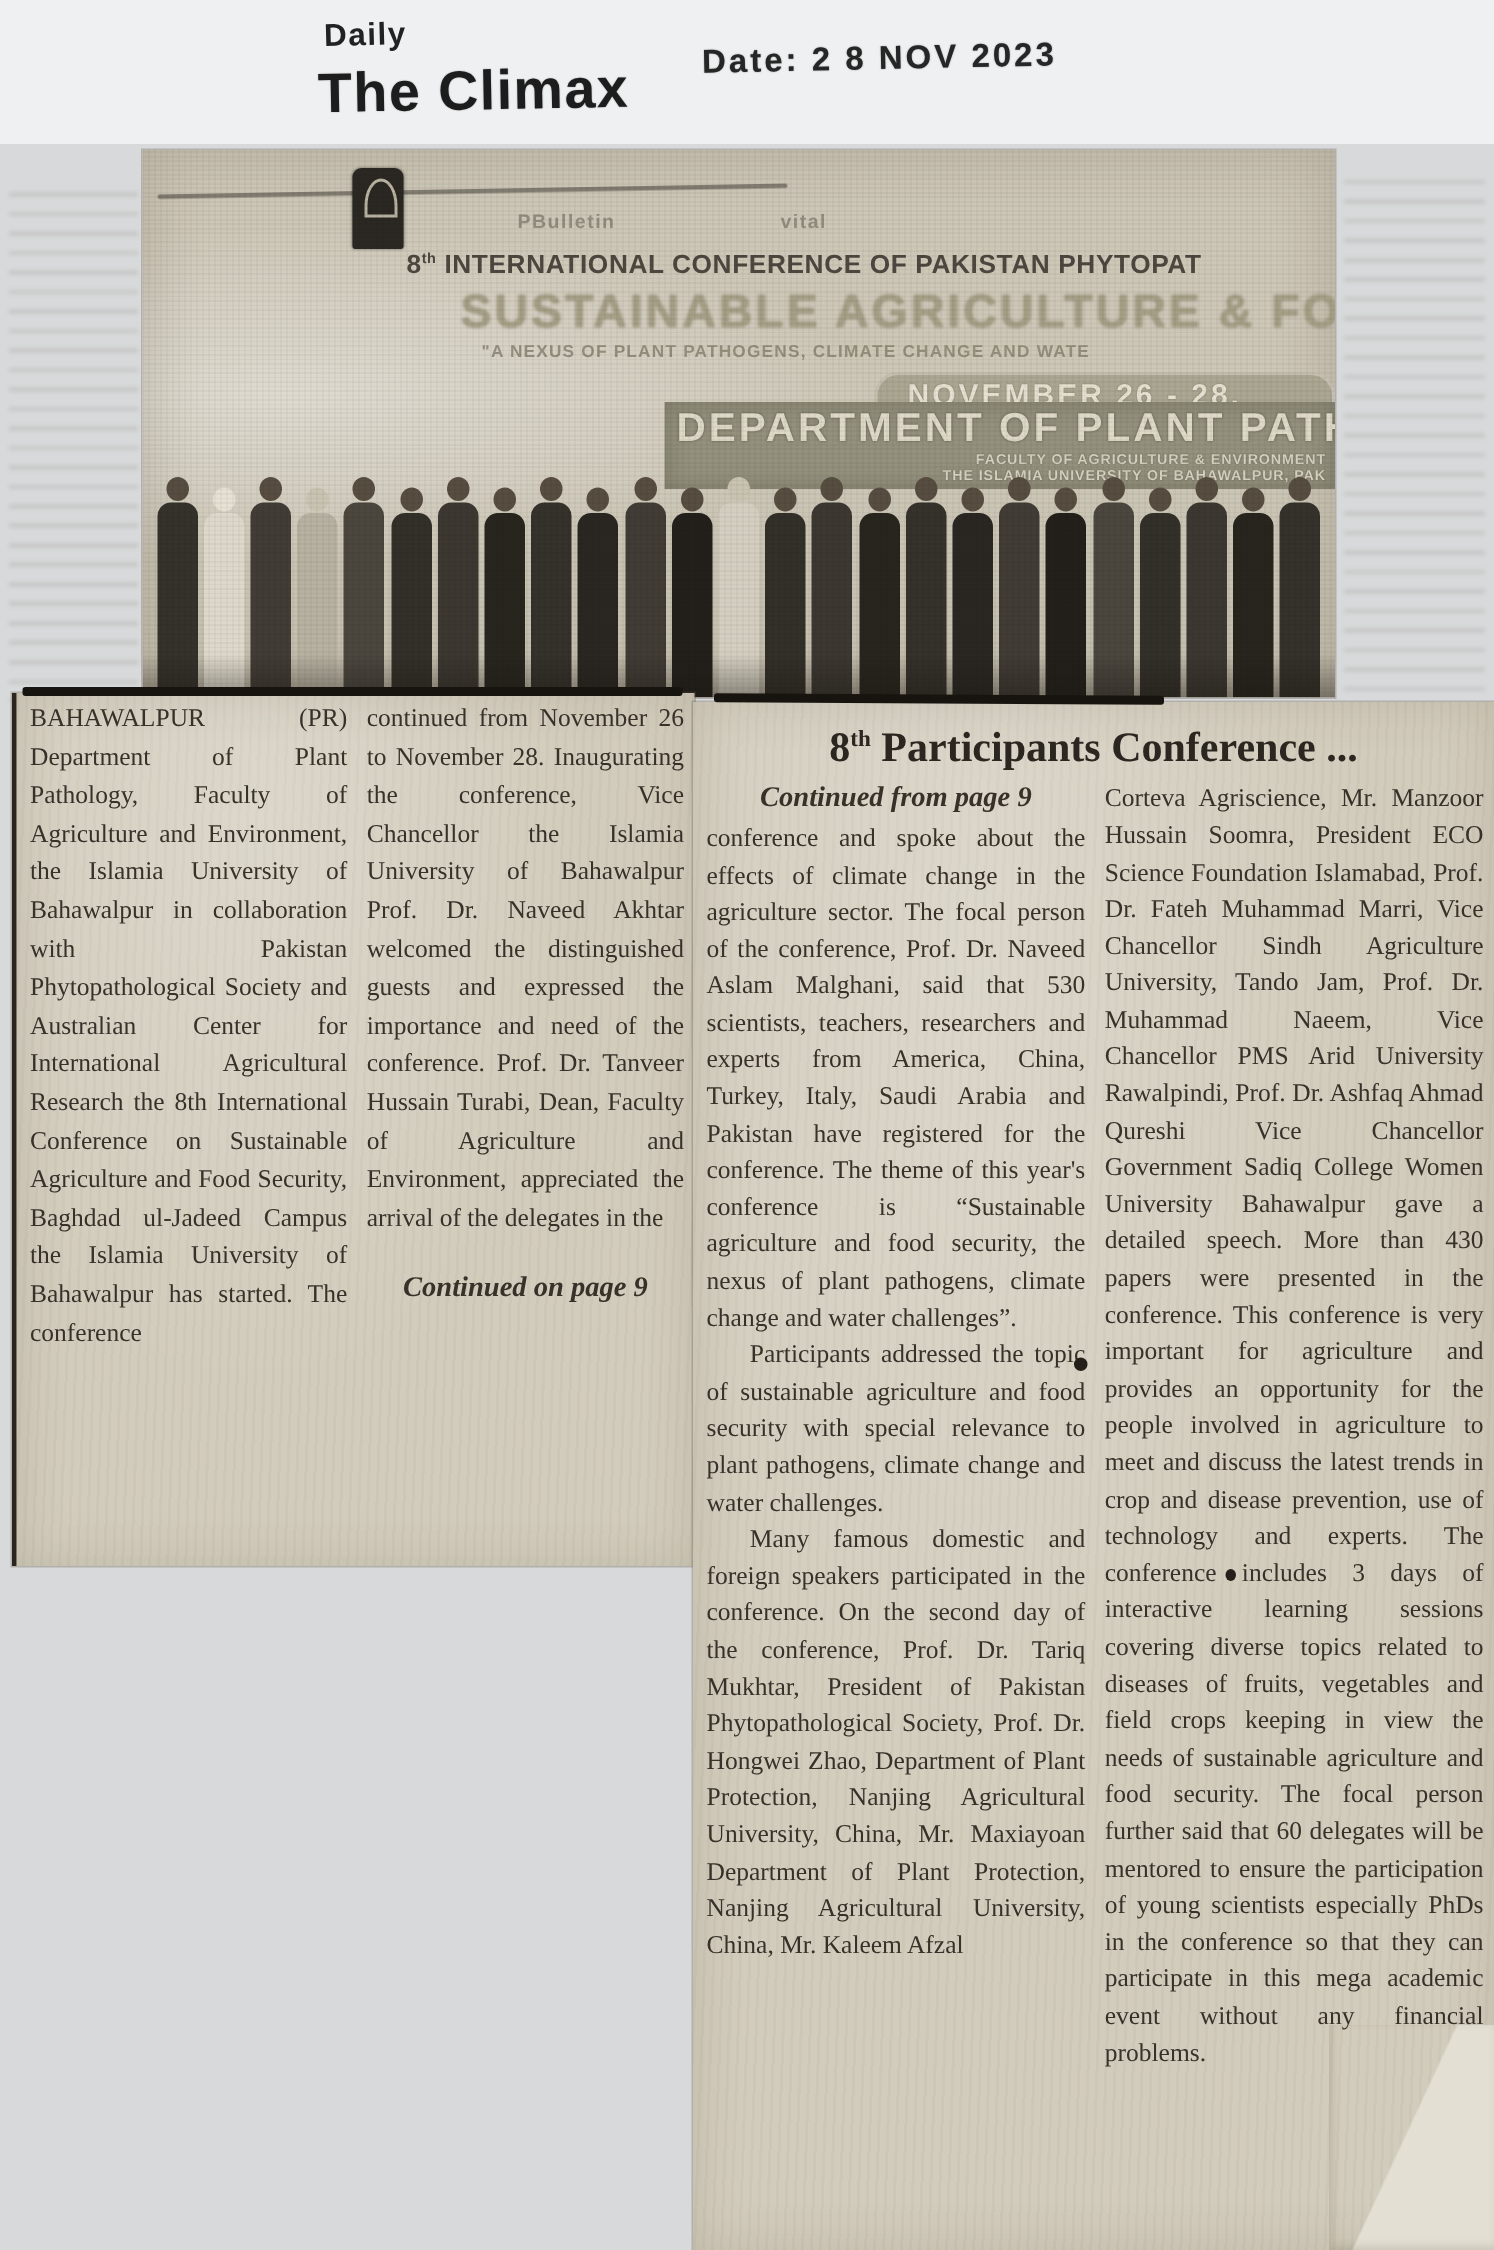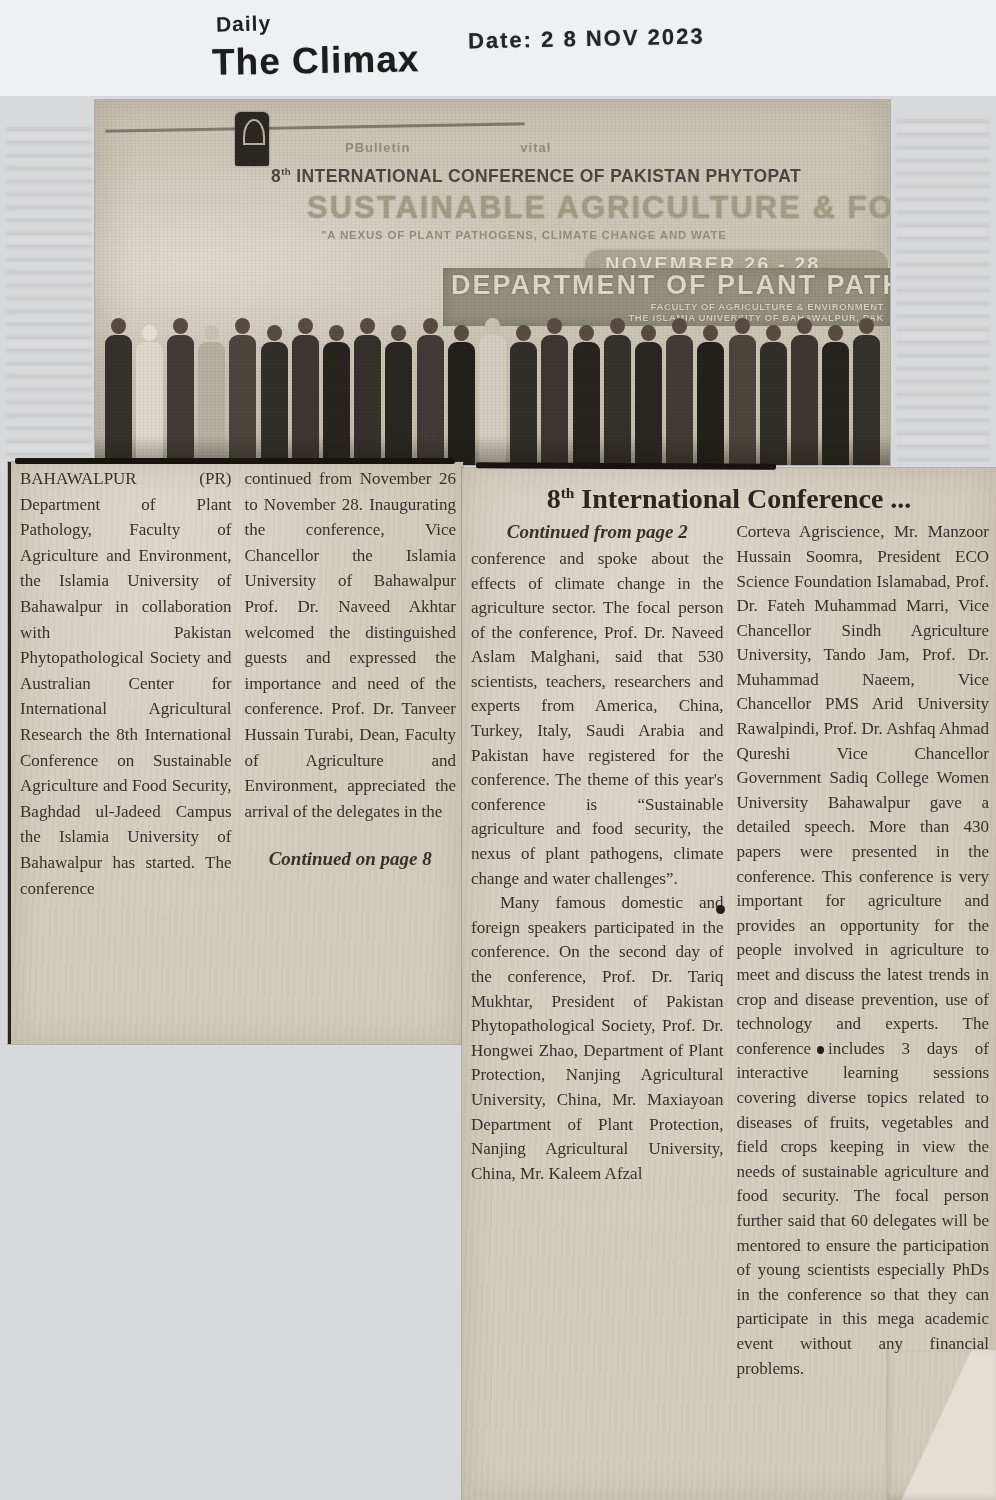--- a/index.html
+++ b/index.html
@@ -239,32 +239,33 @@
   </div>
 
   <article class="clip left-clip">
     <div class="edge-line edge-left-top"></div>
     <div class="cols">
       <div class="col">
         <p>BAHAWALPUR (PR) Department of Plant Pathology, Faculty of Agriculture and Environment, the Islamia University of Bahawalpur in collaboration with Pakistan Phytopathological Society and Australian Center for International Agricultural Research the 8th International Conference on Sustainable Agriculture and Food Security, Baghdad ul-Jadeed Campus the Islamia University of Bahawalpur has started. The conference</p>
       </div>
       <div class="col">
         <p>continued from November 26 to November 28. Inaugurating the conference, Vice Chancellor the Islamia University of Bahawalpur Prof. Dr. Naveed Akhtar welcomed the distinguished guests and expressed the importance and need of the conference. Prof. Dr. Tanveer Hussain Turabi, Dean, Faculty of Agriculture and Environment, appreciated the arrival of the delegates in the</p>
-        <p class="continued-on">Continued on page 8</p>
+        <p class="continued-on">Continued on page 9</p>
       </div>
     </div>
   </article>
 
   <article class="clip right-clip">
     <div class="edge-line edge-right-top"></div>
-    <h2><span>8</span><sup class="sup">th</sup><span> International Conference ...</span></h2>
+    <h2><span>8</span><sup class="sup">th</sup><span> Participants Conference ...</span></h2>
     <div class="cols">
       <div class="col">
-        <p class="continued-from">Continued from page 2</p>
+        <p class="continued-from">Continued from page 9</p>
         <p>conference and spoke about the effects of climate change in the agriculture sector. The focal person of the conference, Prof. Dr. Naveed Aslam Malghani, said that 530 scientists, teachers, researchers and experts from America, China, Turkey, Italy, Saudi Arabia and Pakistan have registered for the conference. The theme of this year's conference is “Sustainable agriculture and food security, the nexus of plant pathogens, climate change and water challenges”.</p>
+        <p class="indent">Participants addressed the topic of sustainable agriculture and food security with special relevance to plant pathogens, climate change and water challenges.</p>
         <p class="indent">Many famous domestic and foreign speakers participated in the conference. On the second day of the conference, Prof. Dr. Tariq Mukhtar, President of Pakistan Phytopathological Society, Prof. Dr. Hongwei Zhao, Department of Plant Protection, Nanjing Agricultural University, China, Mr. Maxiayoan Department of Plant Protection, Nanjing Agricultural University, China, Mr. Kaleem Afzal</p>
       </div>
       <div class="col">
         <p>Corteva Agriscience, Mr. Manzoor Hussain Soomra, President ECO Science Foundation Islamabad, Prof. Dr. Fateh Muhammad Marri, Vice Chancellor Sindh Agriculture University, Tando Jam, Prof. Dr. Muhammad Naeem, Vice Chancellor PMS Arid University Rawalpindi, Prof. Dr. Ashfaq Ahmad Qureshi Vice Chancellor Government Sadiq College Women University Bahawalpur gave a detailed speech. More than 430 papers were presented in the conference. This conference is very important for agriculture and provides an opportunity for the people involved in agriculture to meet and discuss the latest trends in crop and disease prevention, use of technology and experts. The conference includes 3 days of interactive learning sessions covering diverse topics related to diseases of fruits, vegetables and field crops keeping in view the needs of sustainable agriculture and food security. The focal person further said that 60 delegates will be mentored to ensure the participation of young scientists especially PhDs in the conference so that they can participate in this mega academic event without any financial problems.</p>
       </div>
     </div>
     <div class="fold"></div>
   </article>
 
   <div class="speck" style="left:716px;top:905px;width:9px;height:9px;"></div>

